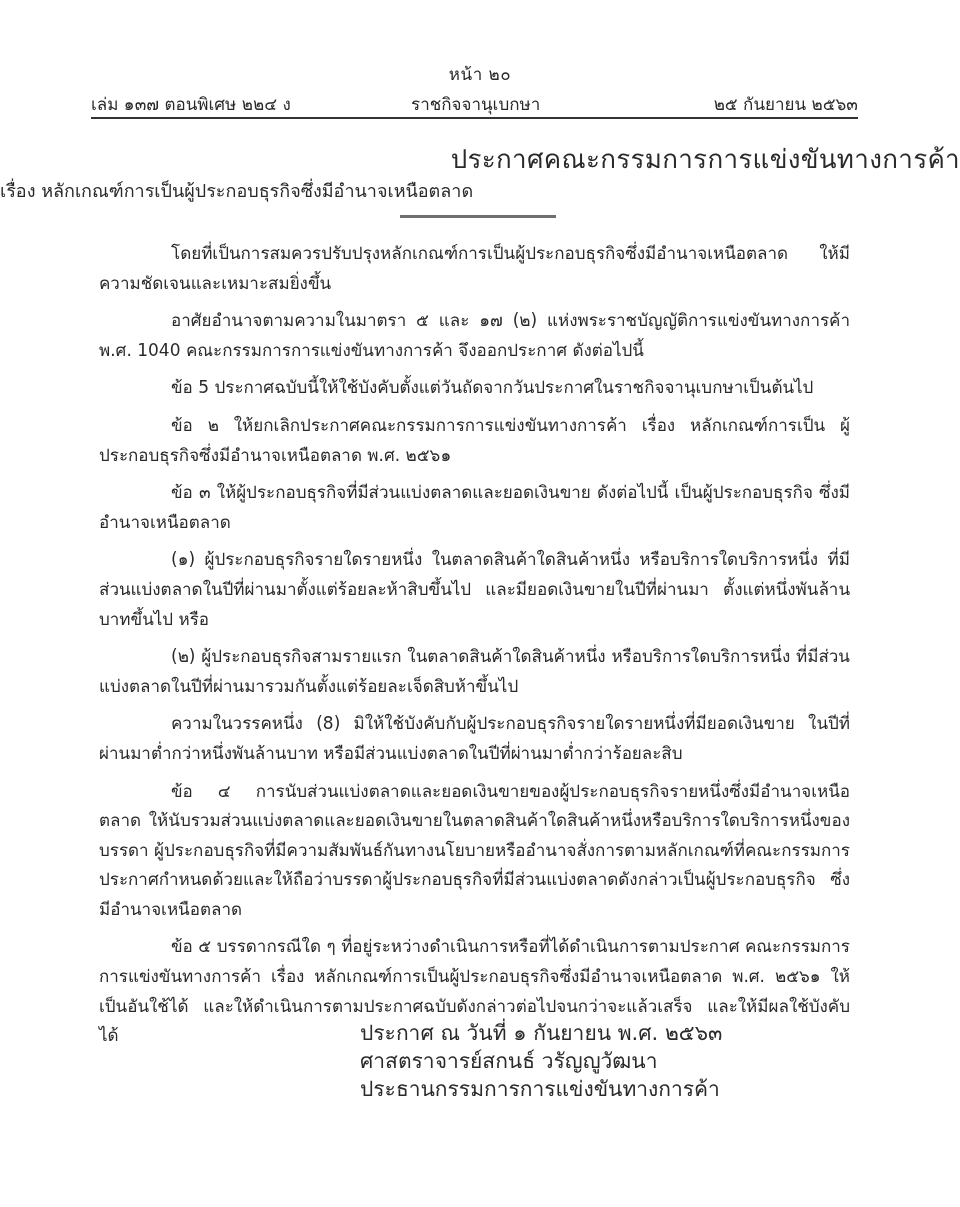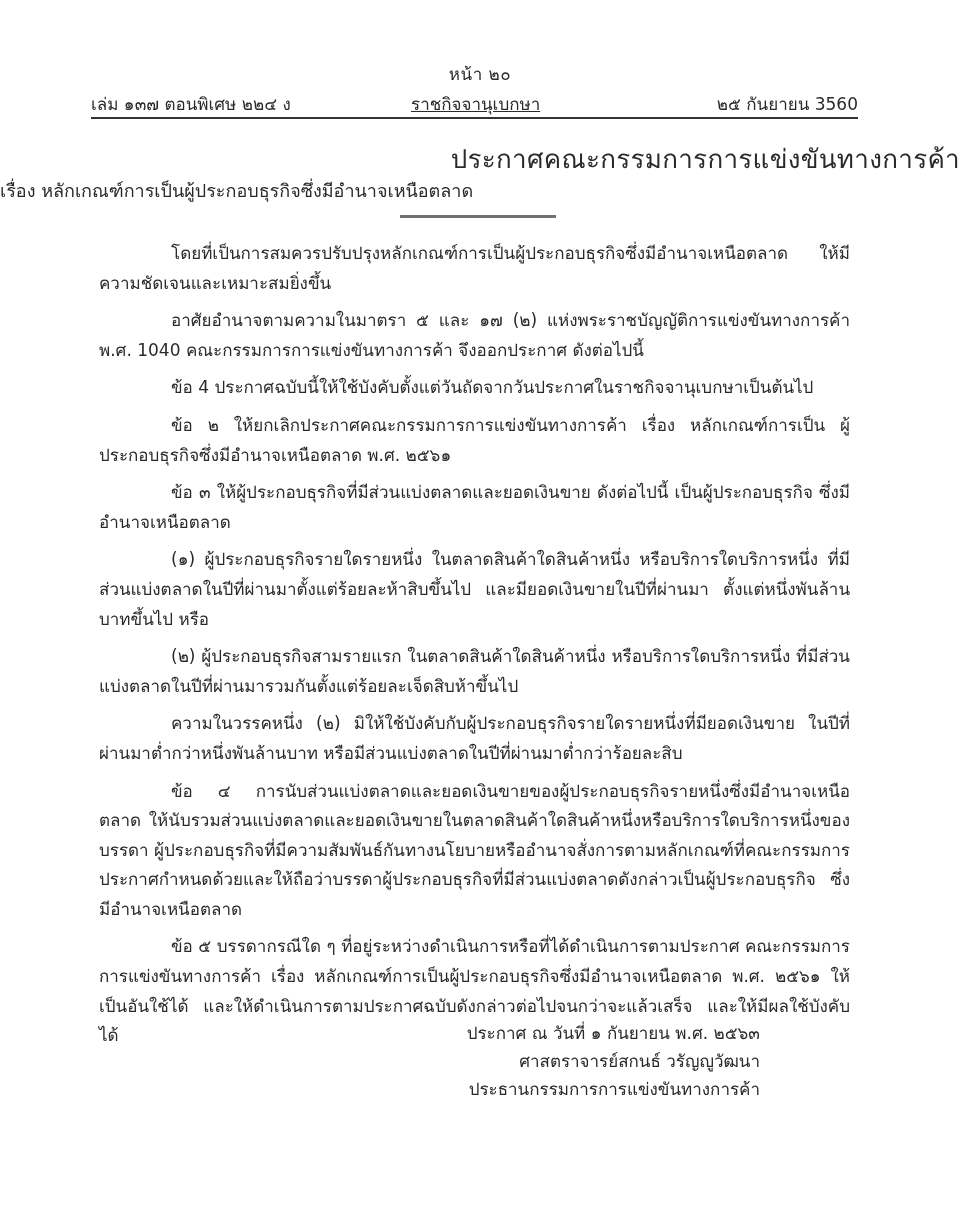--- a/index.html
+++ b/index.html
@@ -12,21 +12,21 @@
   .page-number {
     position: absolute; top: 60px; left: 0; width: 960px; text-align: center;
     font-size: 17px; letter-spacing: 0.5px;
   }
   .running-head {
     position: absolute; top: 90px; left: 91px; width: 767px; height: 26px;
     font-size: 17px; white-space: nowrap;
   }
   .running-head span { position: absolute; top: 0; }
   .rh-vol { left: 0; }
-  .rh-gazette { left: 320px; text-decoration: underline; }
+  .rh-gazette { left: 320px; }
   .rh-date { right: 0; }
   .head-rule {
     position: absolute; top: 117px; left: 91px; width: 767px; height: 0;
     border-top: 2px solid #333333;
   }
   .title {
     position: absolute; top: 138px; left: 0; width: 960px; text-align: right;
     font-size: 26px; letter-spacing: 0.3px;
   }
   .subtitle {
@@ -36,50 +36,50 @@
   .title-rule {
     position: absolute; top: 215px; left: 400px; width: 156px; height: 0;
     border-top: 3px solid #707070;
   }
   .body {
     position: absolute; top: 231px; left: 91px; width: 767px;
     font-size: 17px; line-height: 29.6px; text-align: justify;
   }
   .body p { margin: 8px; text-indent: 72px; }
   .signature {
-    position: absolute; top: 1019px; left: 360px; width: 400px; text-align: right;
-    font-size: 17px; line-height: 28px;
+    position: absolute; top: 1019px; left: 360px; width: 400px; text-align: left;
+    font-size: 21px; line-height: 28px;
   }
 </style>
 </head>
 <body>
 
 <div class="page">
   <div class="page-number">หน้า ๒๐</div>
 
   <div class="running-head">
     <span class="rh-vol">เล่ม ๑๓๗ ตอนพิเศษ ๒๒๔ ง</span>
     <span class="rh-gazette">ราชกิจจานุเบกษา</span>
-    <span class="rh-date">๒๕ กันยายน 3560</span>
+    <span class="rh-date">๒๕ กันยายน ๒๕๖๓</span>
   </div>
   <div class="head-rule"></div>
 
   <div class="title">ประกาศคณะกรรมการการแข่งขันทางการค้า</div>
   <div class="subtitle">เรื่อง  หลักเกณฑ์การเป็นผู้ประกอบธุรกิจซึ่งมีอำนาจเหนือตลาด</div>
   <div class="title-rule"></div>
 
   <div class="body">
     <p>โดยที่เป็นการสมควรปรับปรุงหลักเกณฑ์การเป็นผู้ประกอบธุรกิจซึ่งมีอำนาจเหนือตลาด ให้มีความชัดเจนและเหมาะสมยิ่งขึ้น</p>
     <p>อาศัยอำนาจตามความในมาตรา ๕ และ ๑๗ (๒) แห่งพระราชบัญญัติการแข่งขันทางการค้า พ.ศ. 1040 คณะกรรมการการแข่งขันทางการค้า จึงออกประกาศ ดังต่อไปนี้</p>
-    <p>ข้อ 4 ประกาศฉบับนี้ให้ใช้บังคับตั้งแต่วันถัดจากวันประกาศในราชกิจจานุเบกษาเป็นต้นไป</p>
+    <p>ข้อ 5 ประกาศฉบับนี้ให้ใช้บังคับตั้งแต่วันถัดจากวันประกาศในราชกิจจานุเบกษาเป็นต้นไป</p>
     <p>ข้อ ๒ ให้ยกเลิกประกาศคณะกรรมการการแข่งขันทางการค้า เรื่อง หลักเกณฑ์การเป็น ผู้ประกอบธุรกิจซึ่งมีอำนาจเหนือตลาด พ.ศ. ๒๕๖๑</p>
     <p>ข้อ ๓ ให้ผู้ประกอบธุรกิจที่มีส่วนแบ่งตลาดและยอดเงินขาย ดังต่อไปนี้ เป็นผู้ประกอบธุรกิจ ซึ่งมีอำนาจเหนือตลาด</p>
     <p>(๑) ผู้ประกอบธุรกิจรายใดรายหนึ่ง ในตลาดสินค้าใดสินค้าหนึ่ง หรือบริการใดบริการหนึ่ง ที่มีส่วนแบ่งตลาดในปีที่ผ่านมาตั้งแต่ร้อยละห้าสิบขึ้นไป และมียอดเงินขายในปีที่ผ่านมา ตั้งแต่หนึ่งพันล้านบาทขึ้นไป หรือ</p>
     <p>(๒) ผู้ประกอบธุรกิจสามรายแรก ในตลาดสินค้าใดสินค้าหนึ่ง หรือบริการใดบริการหนึ่ง ที่มีส่วนแบ่งตลาดในปีที่ผ่านมารวมกันตั้งแต่ร้อยละเจ็ดสิบห้าขึ้นไป</p>
-    <p>ความในวรรคหนึ่ง (๒) มิให้ใช้บังคับกับผู้ประกอบธุรกิจรายใดรายหนึ่งที่มียอดเงินขาย ในปีที่ผ่านมาต่ำกว่าหนึ่งพันล้านบาท หรือมีส่วนแบ่งตลาดในปีที่ผ่านมาต่ำกว่าร้อยละสิบ</p>
+    <p>ความในวรรคหนึ่ง (8) มิให้ใช้บังคับกับผู้ประกอบธุรกิจรายใดรายหนึ่งที่มียอดเงินขาย ในปีที่ผ่านมาต่ำกว่าหนึ่งพันล้านบาท หรือมีส่วนแบ่งตลาดในปีที่ผ่านมาต่ำกว่าร้อยละสิบ</p>
     <p>ข้อ ๔ การนับส่วนแบ่งตลาดและยอดเงินขายของผู้ประกอบธุรกิจรายหนึ่งซึ่งมีอำนาจเหนือตลาด ให้นับรวมส่วนแบ่งตลาดและยอดเงินขายในตลาดสินค้าใดสินค้าหนึ่งหรือบริการใดบริการหนึ่งของบรรดา ผู้ประกอบธุรกิจที่มีความสัมพันธ์กันทางนโยบายหรืออำนาจสั่งการตามหลักเกณฑ์ที่คณะกรรมการ ประกาศกำหนดด้วยและให้ถือว่าบรรดาผู้ประกอบธุรกิจที่มีส่วนแบ่งตลาดดังกล่าวเป็นผู้ประกอบธุรกิจ ซึ่งมีอำนาจเหนือตลาด</p>
     <p>ข้อ ๕ บรรดากรณีใด ๆ ที่อยู่ระหว่างดำเนินการหรือที่ได้ดำเนินการตามประกาศ คณะกรรมการการแข่งขันทางการค้า เรื่อง หลักเกณฑ์การเป็นผู้ประกอบธุรกิจซึ่งมีอำนาจเหนือตลาด พ.ศ. ๒๕๖๑ ให้เป็นอันใช้ได้ และให้ดำเนินการตามประกาศฉบับดังกล่าวต่อไปจนกว่าจะแล้วเสร็จ และให้มีผลใช้บังคับได้</p>
   </div>
 
   <div class="signature">
     <div>ประกาศ ณ วันที่ ๑ กันยายน พ.ศ. ๒๕๖๓</div>
     <div>ศาสตราจารย์สกนธ์ วรัญญูวัฒนา</div>
     <div>ประธานกรรมการการแข่งขันทางการค้า</div>
   </div>
 </div>

